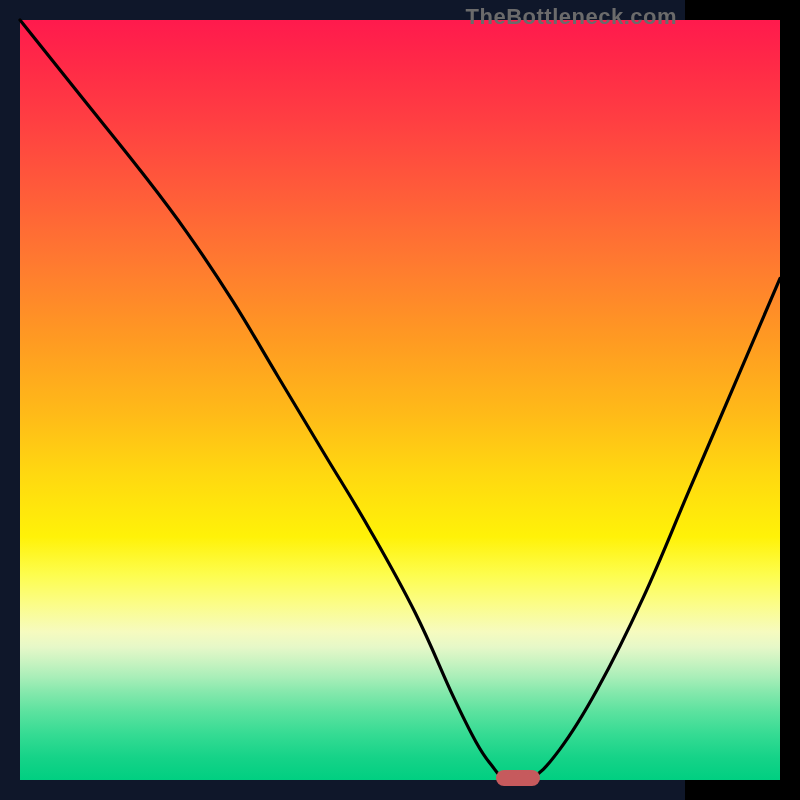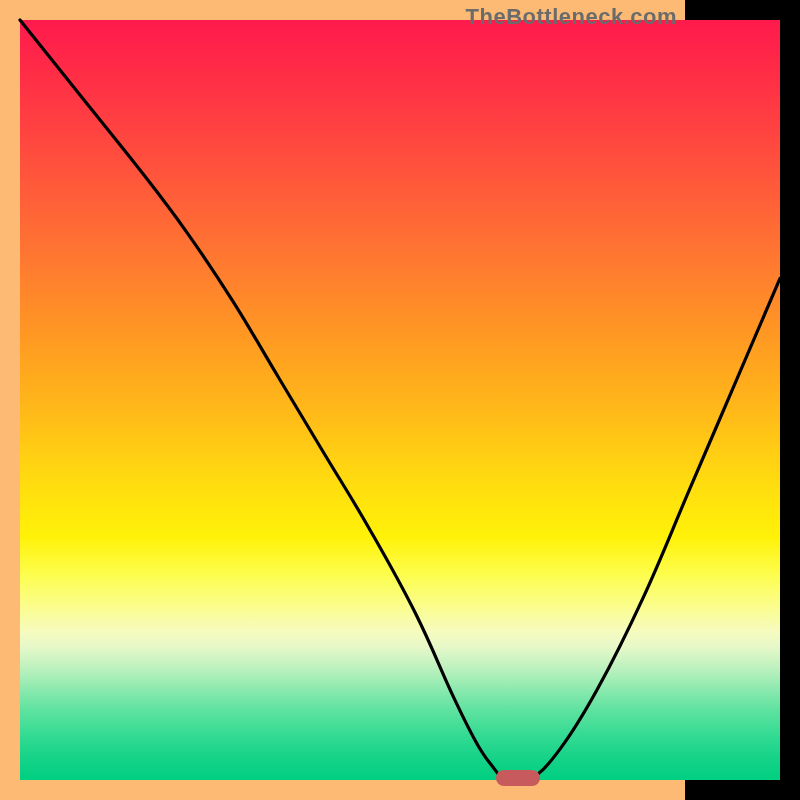--- a/index.html
+++ b/index.html
@@ -7,21 +7,21 @@
     padding: 0;
     width: 800px;
     height: 800px;
     background: #000;
     overflow: hidden;
   }
   .outer {
     position: relative;
     width: 685px;
     height: 800px;
-    background: #fdba74;
+    background: #0f172a;
   }
   .plot {
     position: absolute;
     left: 20px;
     top: 20px;
     width: 760px;
     height: 760px;
     background: linear-gradient(to bottom,
       #ff1a4d 0%,
       #ff2a47 6%,

